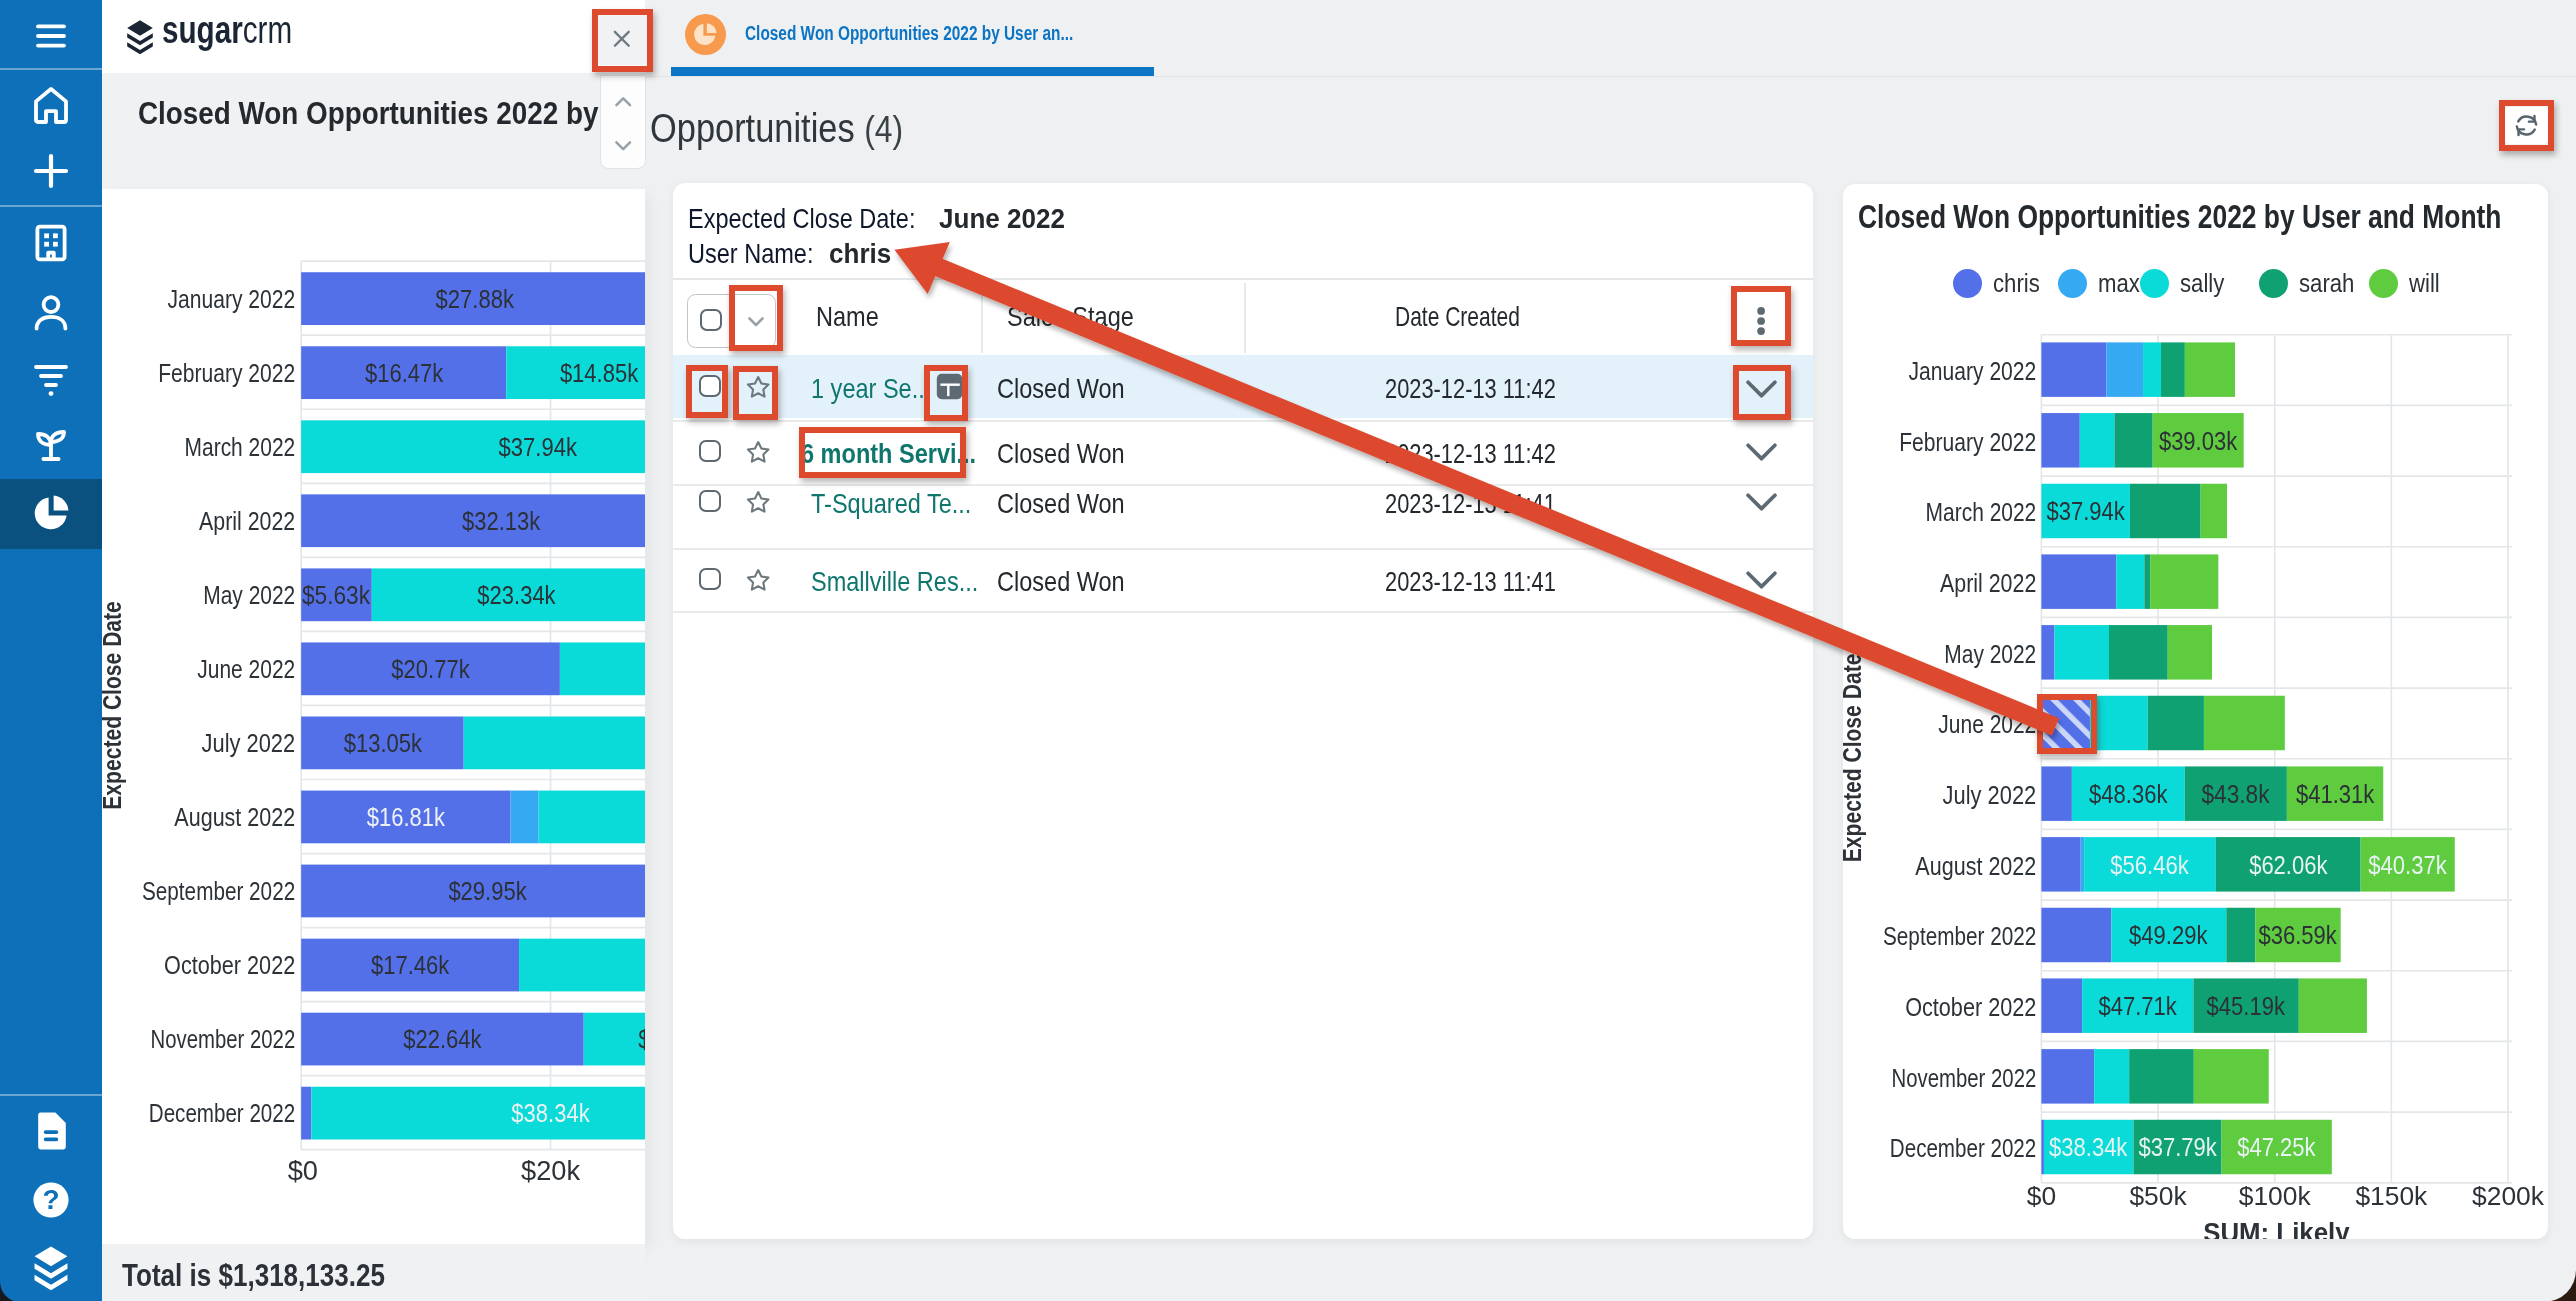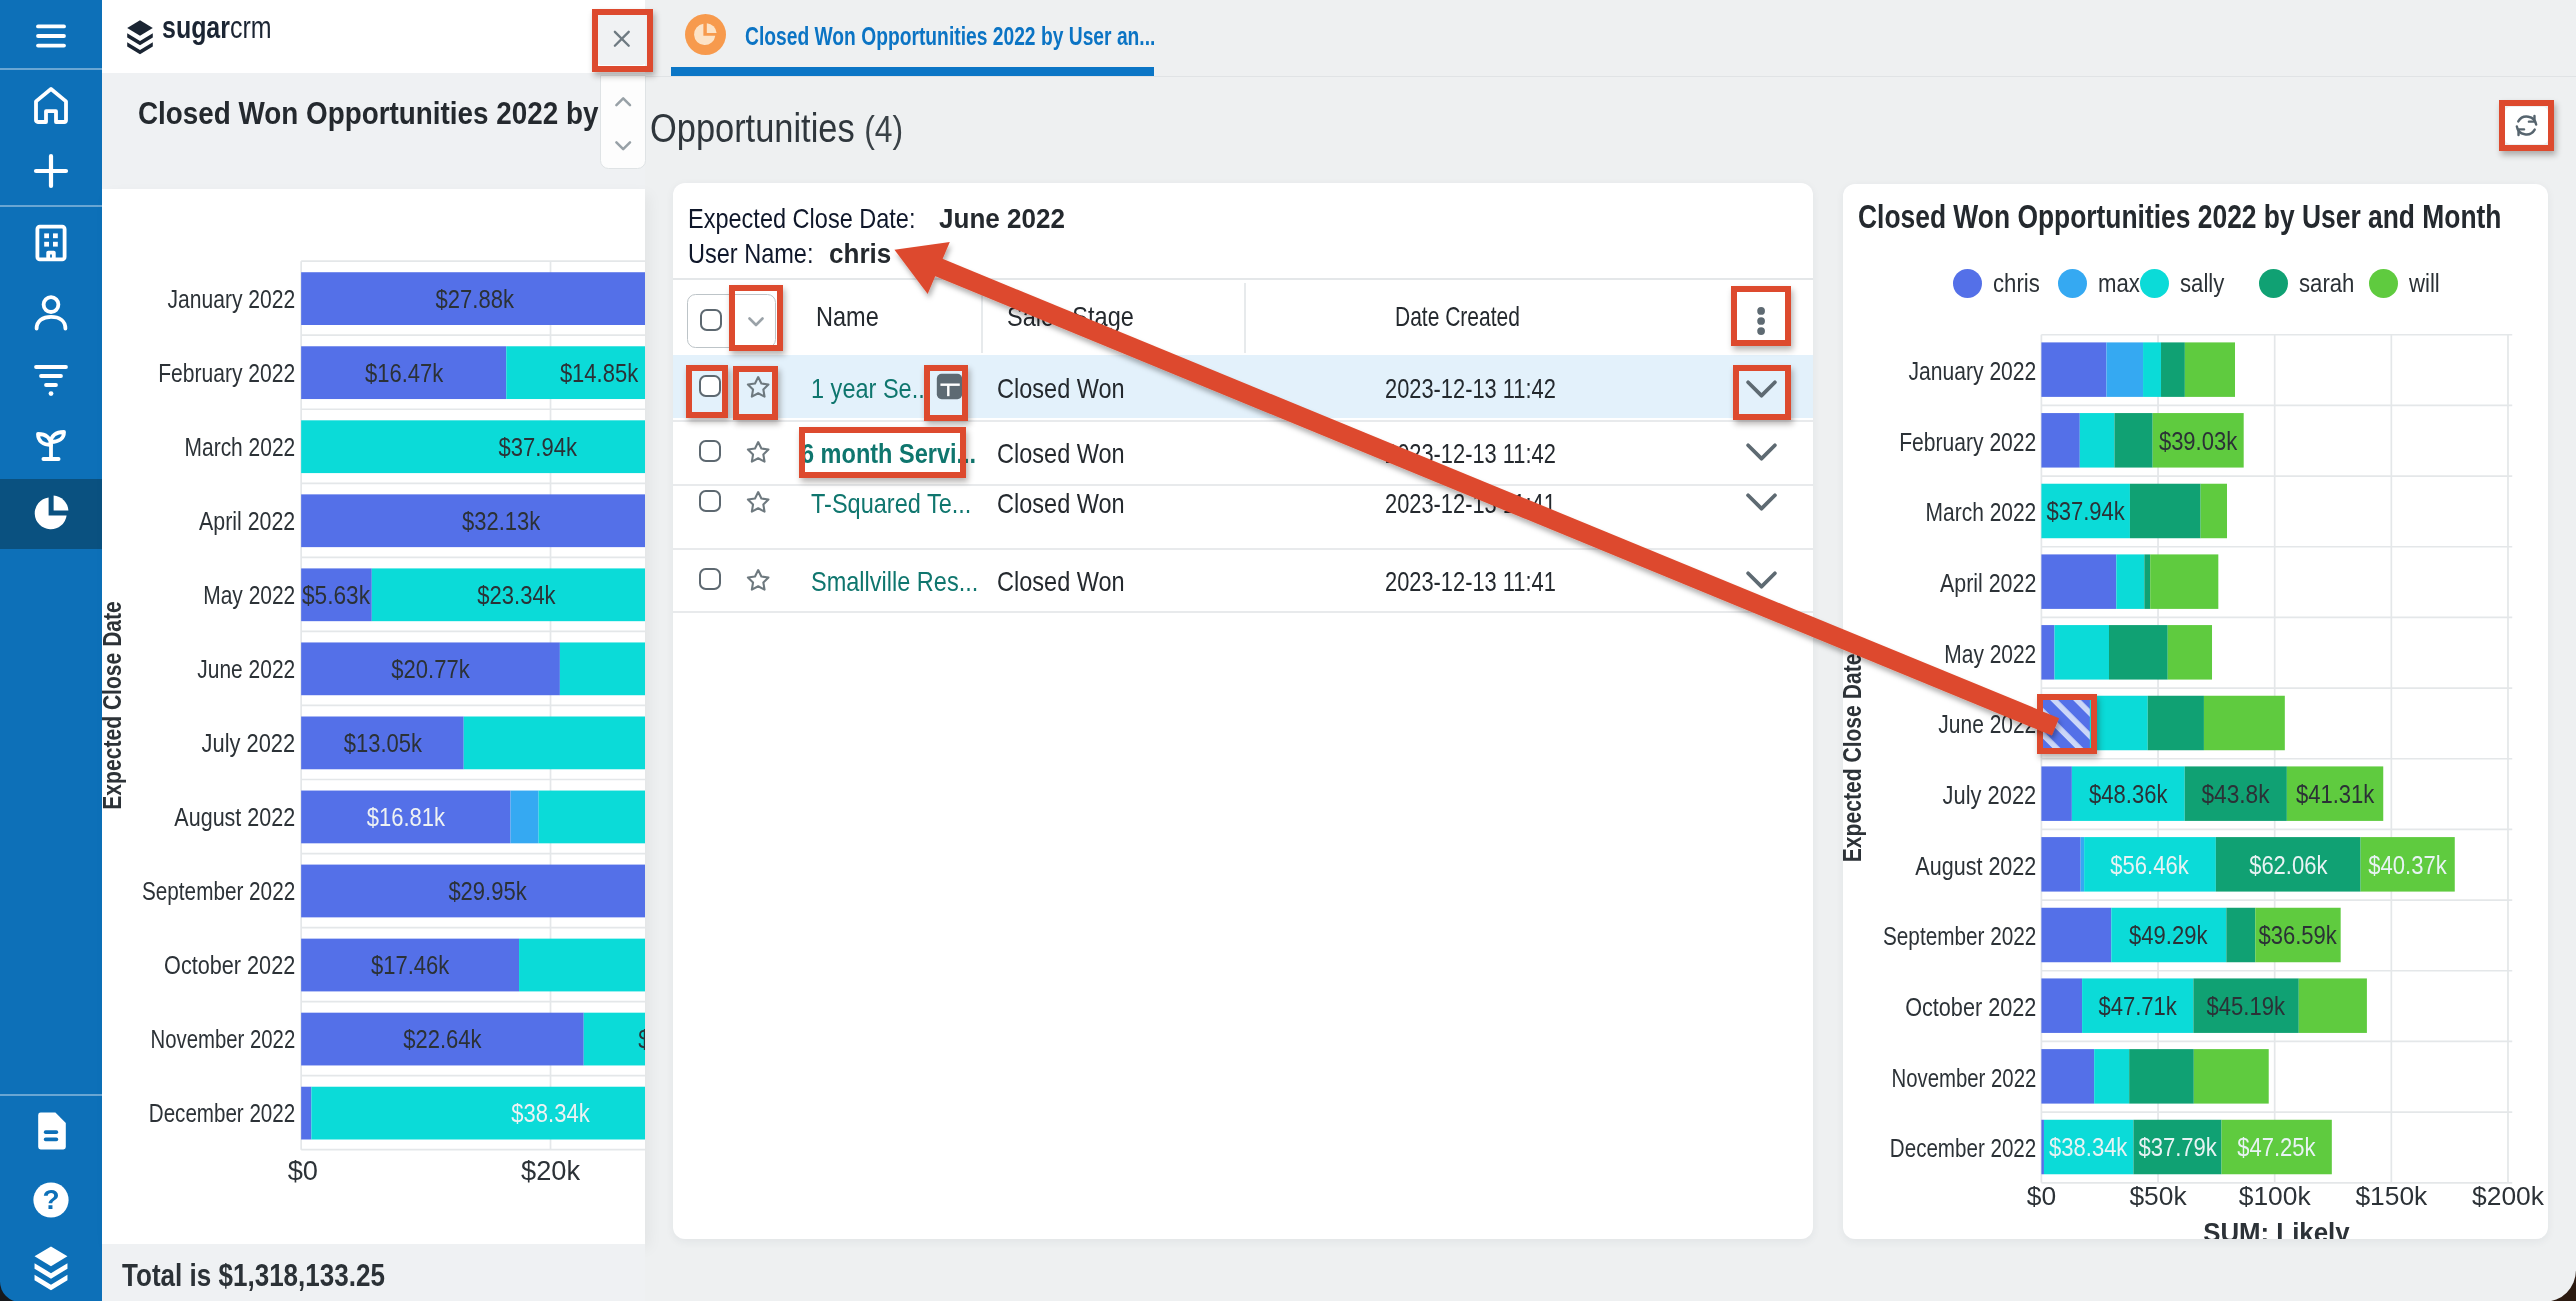--- a/index.html
+++ b/index.html
@@ -21,21 +21,21 @@
   #drawerhead .title { position:absolute; left:36px; top:22px; font-size:32px; font-weight:bold; color:#24292e; white-space:nowrap; width:469px; overflow:hidden; }
   #updown { position:absolute; left:600px; top:75px; width:46px; height:94px; background:#fdfdfd; border:1.7px solid #dfe3e5; border-radius:0 0 8.5px 8.5px; }
   #drawerchart { position:absolute; left:102px; top:189px; width:543px; height:1055px; background:#fff; overflow:hidden; box-shadow:5.1px 5.1px 13.6px rgba(0,0,0,0.05); }
   #drawerfoot { position:absolute; left:102px; top:1244px; width:543px; height:66px; background:#eff1f3; }
   #drawerfoot > span { position:absolute; left:20.4px; top:13.6px; font-size:31px; font-weight:bold; color:#2b3136; }
 
   
   #tabstrip { position:absolute; left:646px; top:0; width:1930px; height:77px; background:#eef0f1; border-bottom:1.7px solid #e0e3e5; }
   #tabline { position:absolute; left:671px; top:67px; width:483px; height:9.4px; background:#0b76c6; }
   #tabicon { position:absolute; left:685px; top:13.6px; width:41px; height:41px; }
-  #tabtext { position:absolute; left:745px; top:22px; font-size:25px; font-weight:bold; color:#0b74c4; }
+  #tabtext { position:absolute; left:745px; top:22px; font-size:20px; font-weight:bold; color:#0b74c4; }
 
   #opphead { position:absolute; left:650px; top:106px; font-size:40px; color:#2f363c; }
 
   
   #card { position:absolute; left:673px; top:183px; width:1140px; height:1056px; background:#fff; border-radius:12px; box-shadow:0 2.6px 8.5px rgba(40,50,60,0.06); }
   .clab { color:#0f172a; font-size:28px; }
   .cval { color:#24292e; font-size:28px; font-weight:bold; } .cval .tx { transform:scaleX(0.93); }
   #card .hline1 { position:absolute; left:15.3px; top:20.4px; }
   #card .hline2 { position:absolute; left:15.3px; top:55px; }
   #card .divider { position:absolute; left:0; top:95px; width:1140px; height:1.7px; background:#e4e7e9; }
@@ -138,21 +138,21 @@
 </div>
 
 <div id="topbar">
   <svg style="position:absolute;left:22px;top:18px" width="32" height="38" viewBox="0 0 24 28">
       <g fill="#1b2533">
         <path d="M12 1.4 L21.6 7.2 12 13 2.4 7.2 Z"></path>
         <path d="M2.4 11.2 L12 17 21.6 11.2 21.6 14.4 12 20.2 2.4 14.4 Z"></path>
         <path d="M2.4 18 L12 23.8 21.6 18 21.6 21.2 12 27 2.4 21.2 Z"></path>
       </g>
     </svg>
-  <div style="position:absolute;left:60px;top:9.4px;font-size:32px;color:#1b2533"><span class="tx" style="transform-origin:0 50%;transform:scaleX(0.78)"><b>sugar</b>crm</span></div>
+  <div style="position:absolute;left:60px;top:9.4px;font-size:38px;color:#1b2533"><span class="tx" style="transform-origin:0 50%;transform:scaleX(0.78)"><b>sugar</b>crm</span></div>
 </div>
 <div id="xbtn">
     <svg style="position:absolute;left:12.8px;top:12.8px" width="25.6" height="25.6" viewBox="0 0 24 24" stroke="#6e7a81" stroke-width="2.2" stroke-linecap="round">
       <line x1="5.5" y1="5.5" x2="18.5" y2="18.5"></line>
       <line x1="18.5" y1="5.5" x2="5.5" y2="18.5"></line>
     </svg>
   </div>
 <div id="drawerhead">
     <div class="title"><span class="tx" style="transform:scaleX(0.87)">Closed Won Opportunities 2022 by</span></div>
   </div>

